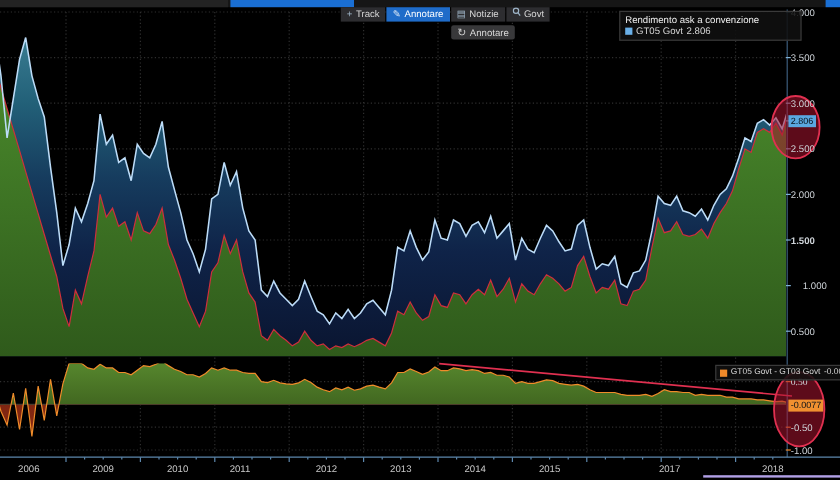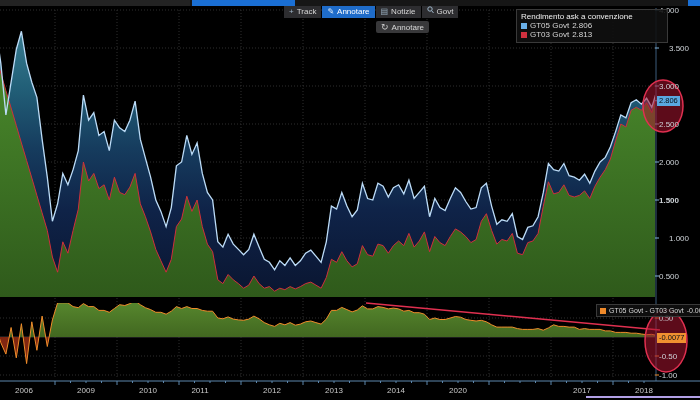--- a/index.html
+++ b/index.html
@@ -222,61 +222,56 @@
       </g>
     </svg>
 
   <div id="legend-main">
     <div class="ttl">Rendimento ask a convenzione</div>
     <div class="lrow">
       <span class="sq" style="background:#6ab0e8"></span>
       <span>GT05 Govt</span>
       <span>2.806</span>
     </div>
-    <div class="lrow">
-      <span class="sq" style="background:#d0303e"></span>
-      <span>GT03 Govt</span>
-      <span>2.813</span>
-    </div>
   </div>
 
   <div id="legend-panel">
     <div class="lrow">
       <span class="sq" style="background:#f08a2a"></span>
       <span>GT05 Govt - GT03 Govt</span>
       <span>-0.0077</span>
     </div>
   </div>
 
   <div id="tag-main" class="tag" style="top: 96.244px;">2.806</div>
   <div id="tag-panel" class="tag" style="top: 332.793px;">-0.0077</div>
 
   <div id="ylabs-main">
       <div class="ylab" style="top: 6px;">4.000</div>
-      <div class="ylab" style="top: 44px; text-align: center;">3.500</div>
+      <div class="ylab" style="top: 44px;">3.500</div>
       <div class="ylab" style="top: 82px;">3.000</div>
       <div class="ylab" style="top: 120px;">2.500</div>
       <div class="ylab" style="top: 158px;">2.000</div>
       <div class="ylab" style="top: 196px; font-weight: bold;">1.500</div>
       <div class="ylab" style="top: 234px; text-align: center;">1.000</div>
       <div class="ylab" style="top: 272px;">0.500</div>
     </div>
   <div id="ylabs-panel">
       <div class="ylab" style="top: 314px; font-family: Liberation Serif, serif;">0.50</div>
       <div class="ylab" style="top: 352px;">-0.50</div>
       <div class="ylab" style="top: 371px;">-1.00</div>
     </div>
   <div id="xlabs">
       <div class="xlab" style="left: 8px; top: 386px;">2006</div>
       <div class="xlab" style="left: 70px; top: 386px;">2009</div>
       <div class="xlab" style="left: 132px; top: 386px;">2010</div>
       <div class="xlab" style="left: 184px; top: 386px;">2011</div>
       <div class="xlab" style="left: 256px; top: 386px;">2012</div>
       <div class="xlab" style="left: 318px; top: 386px;">2013</div>
       <div class="xlab" style="left: 380px; top: 386px;">2014</div>
-      <div class="xlab" style="left: 442px; top: 386px;">2020</div>
+      <div class="xlab" style="left: 442px; top: 386px;">2015</div>
       <div class="xlab" style="left: 504px; top: 386px; margin-top: 32px;">2016</div>
-      <div class="xlab" style="left: 566px; top: 386px;">2017</div>
+      <div class="xlab" style="left: 542px; top: 386px;">2017</div>
       <div class="xlab" style="left: 628px; top: 386px;">2018</div>
     </div>
 
   <div id="bottom-indicator"></div>
 </div>
 
 </body></html>

